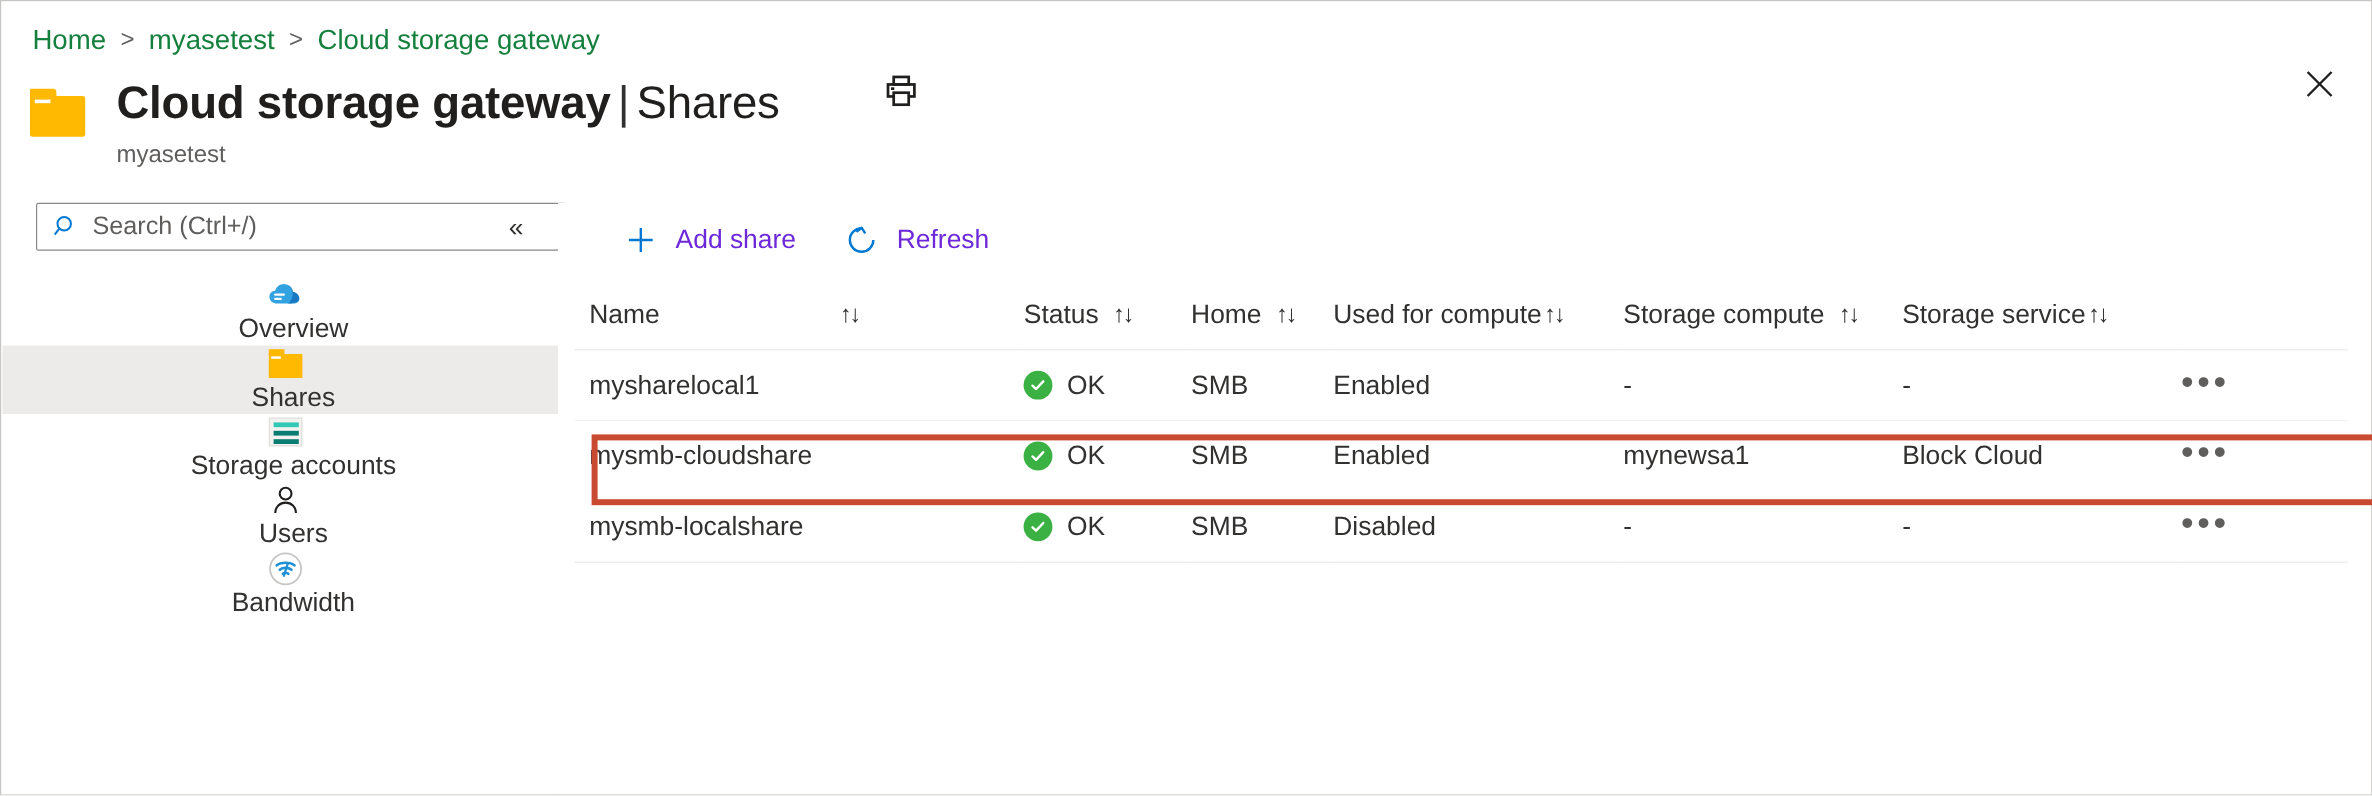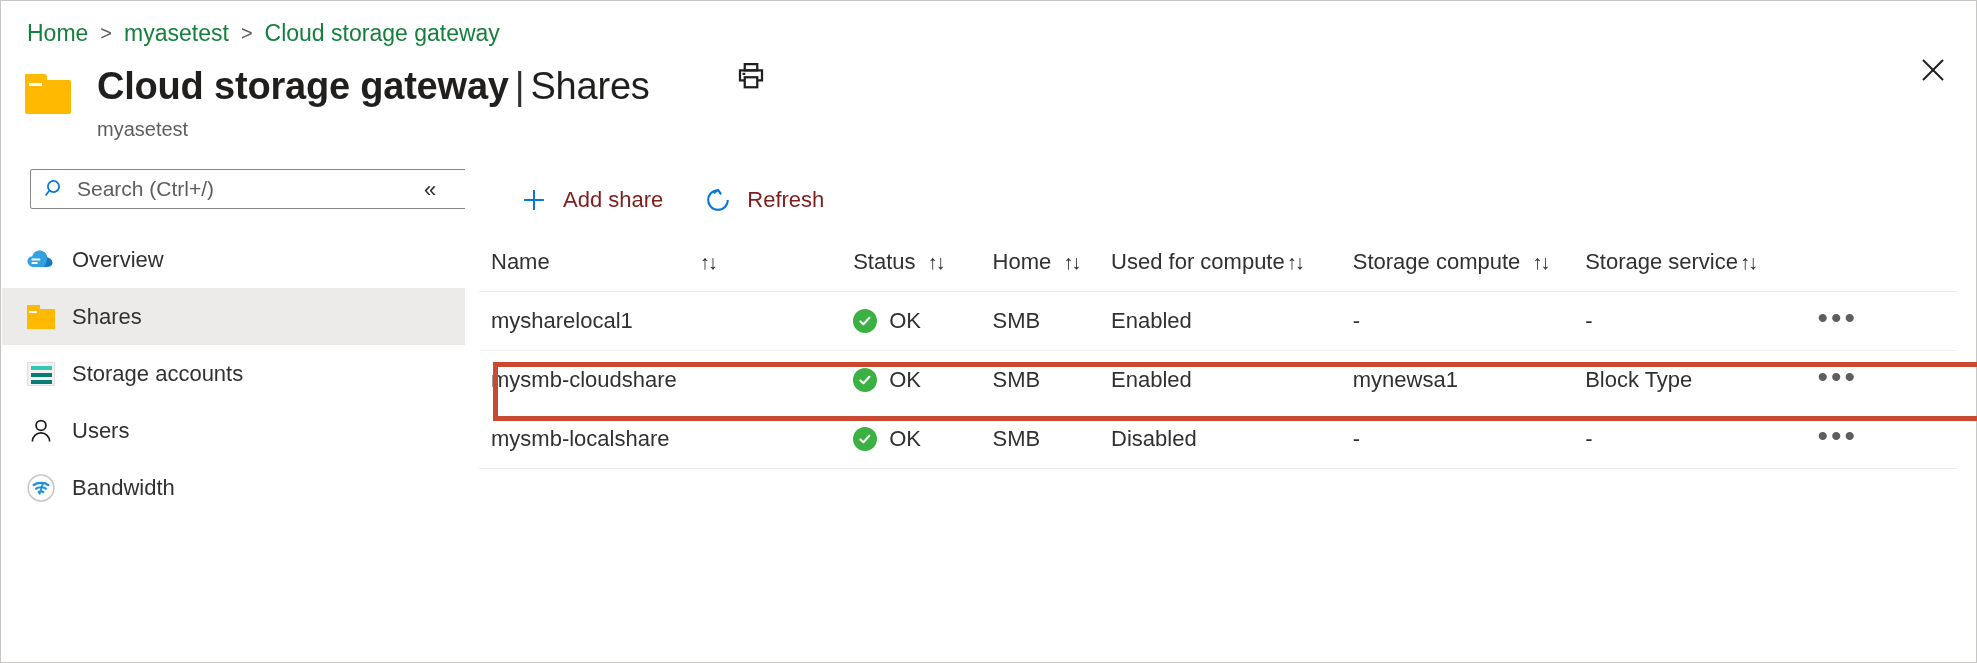--- a/index.html
+++ b/index.html
@@ -198,20 +198,21 @@
   .navitem {
     position: relative;
     height: 57px;
     display: flex;
     align-items: center;
     padding-left: 22px;
     box-sizing: border-box;
     cursor: pointer;
     font-size: 22px;
     color: #323130;
+    flex-direction: column;
   }
   .navitem.selected {
     background: #edebe9;
   }
   .navitem.selected:before {
     content: "";
     position: absolute;
     left: 0; top: 0; bottom: 0;
     width: 0px;
   }
@@ -267,21 +268,21 @@
     display: flex;
     align-items: center;
     padding-left: 42px;
   }
   .tb-btn {
     display: flex;
     align-items: center;
     height: 44px;
     padding: 0 12px;
     margin-right: 16px;
-    color: #7f1d1d;
+    color: #6d28d9;
     font-size: 22px;
     cursor: pointer;
     user-select: none;
     white-space: nowrap;
   }
   .tb-btn .tb-ico {
     width: 30px; height: 30px;
     margin-right: 14px;
     display: flex; align-items: center; justify-content: center;
     flex: none;
@@ -593,21 +594,21 @@
                   <svg width="16" height="16" viewBox="0 0 16 16">
                       <polyline points="3.4,8.4 6.4,11.2 12.4,4.8" fill="none" stroke="#ffffff" stroke-width="2" stroke-linecap="round" stroke-linejoin="round"></polyline>
                     </svg>
                 </span>
                 <span>OK</span>
               </div>
             </td>
             <td class="col-type">SMB</td>
             <td class="col-used">Enabled</td>
             <td class="col-acct">mynewsa1</td>
-            <td class="col-svc">Block Type</td>
+            <td class="col-svc">Block Cloud</td>
             <td class="col-more">
               <span class="more-dots">•••</span>
             </td>
           </tr>
 
           <tr>
             <td class="col-name">mysmb-localshare</td>
             <td class="col-status">
               <div class="status-cell">
                 <span class="ok-badge">

